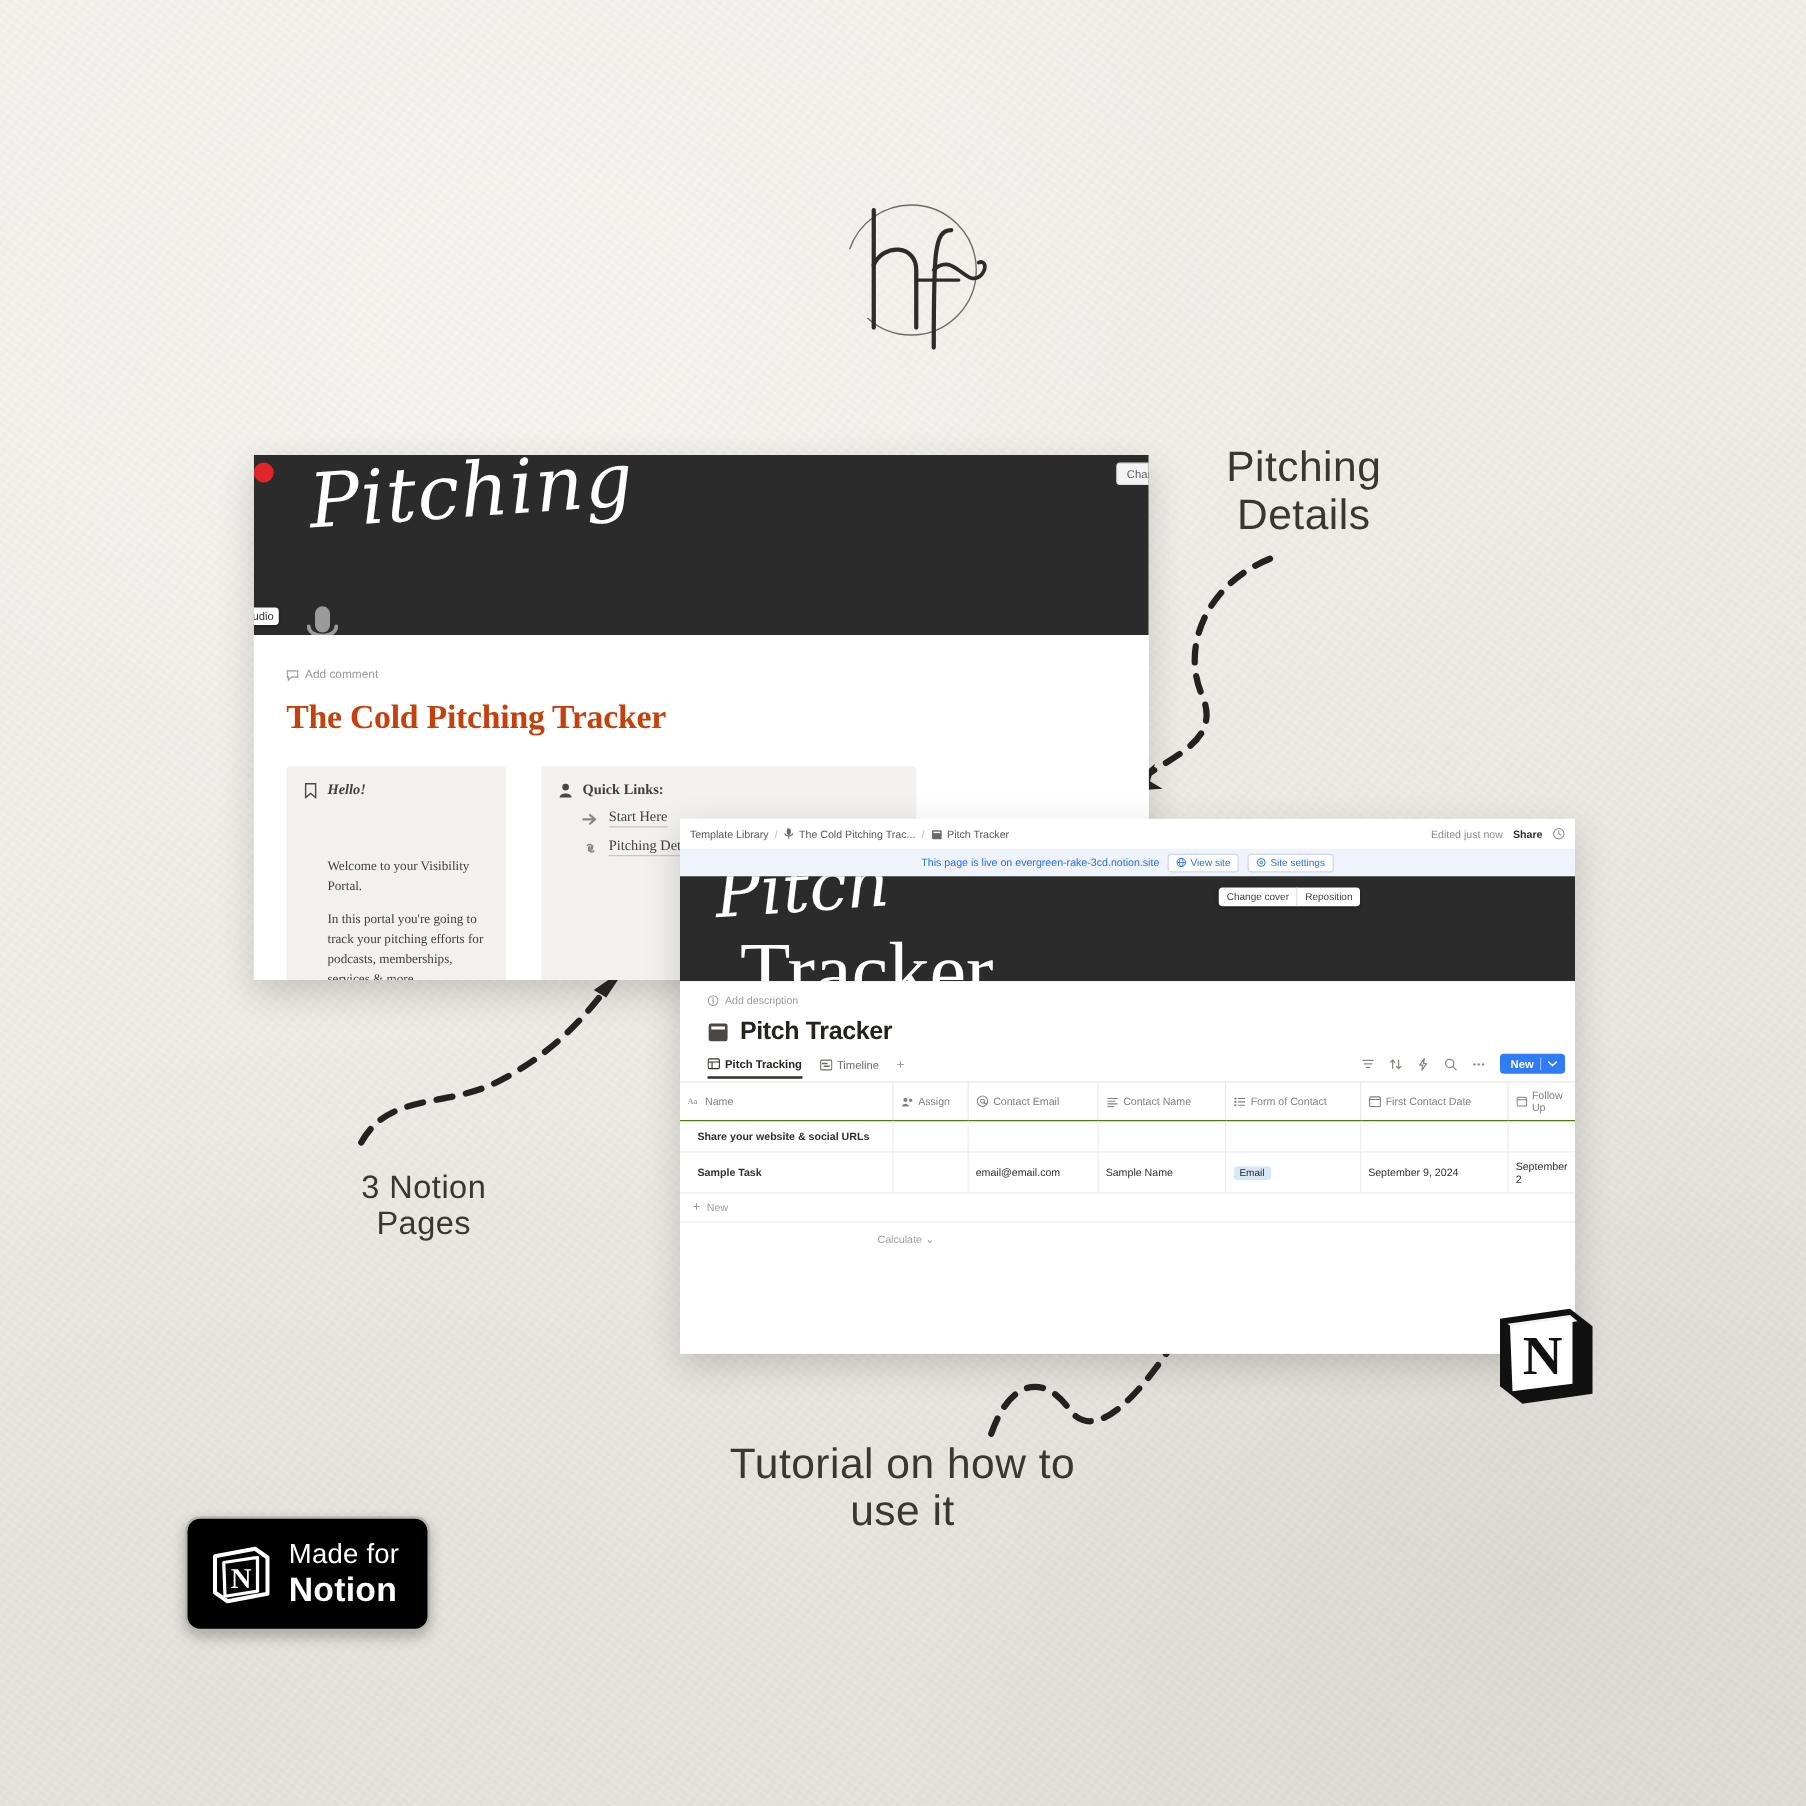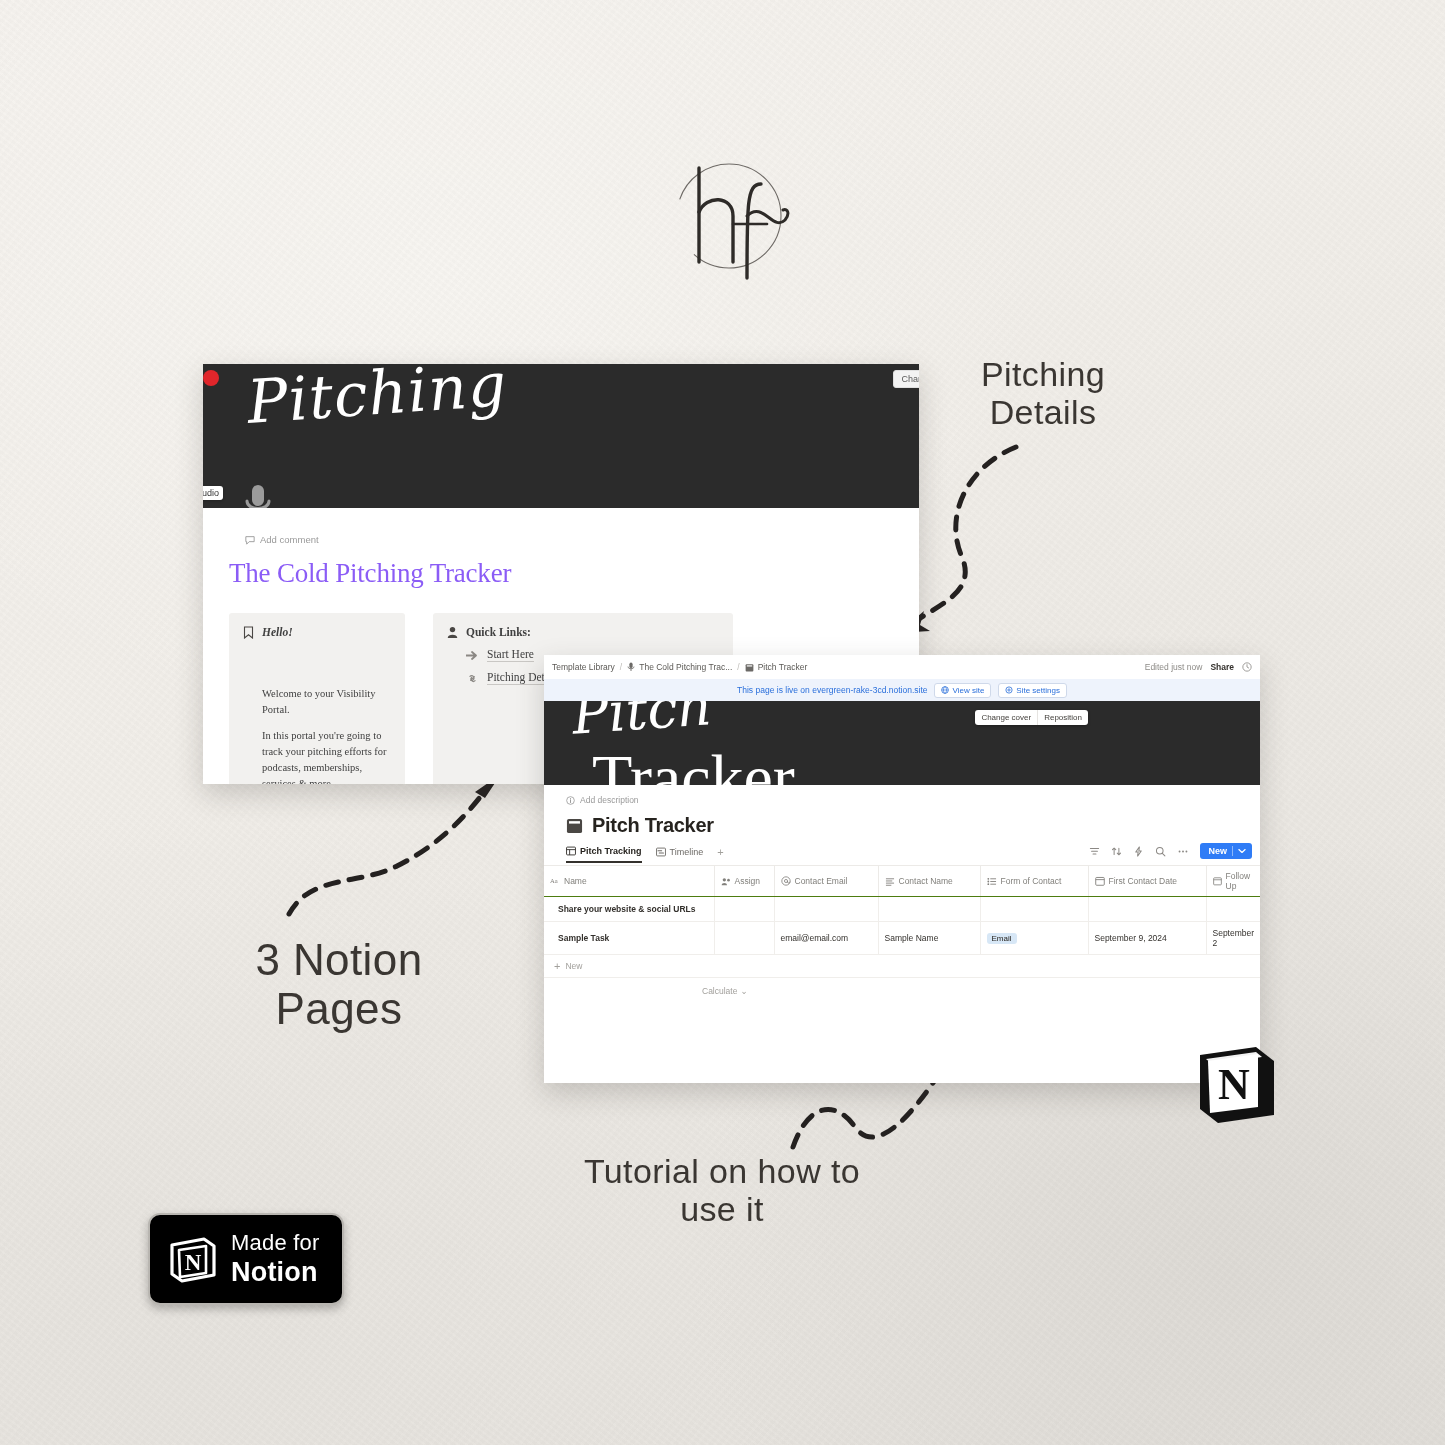--- a/index.html
+++ b/index.html
@@ -27,21 +27,21 @@
 
   
   #logo{position:absolute;left:651px;top:150px;width:156px;height:132px;}
   
   .anno{
     position:absolute;color:#3a3632;font-weight:400;
     font-family:"Liberation Sans", sans-serif;
     letter-spacing:.4px;line-height:1.12;text-align:center;
   }
   #anno-pitching{left:944px;top:355px;width:198px;font-size:34px;}
-  #anno-pages{left:232px;top:935px;width:214px;font-size:44px;}
+  #anno-pages{left:232px;top:935px;width:214px;font-size:26px;}
   #anno-tutorial{left:546px;top:1152px;width:352px;font-size:34px;}
   .arrow{position:absolute;pointer-events:none;}
 
   
   .win{position:absolute;background:#fff;box-shadow:0 10px 26px rgba(60,55,50,.22);}
 
   
   #win1{left:203px;top:364px;width:716px;height:420px;overflow:hidden;}
   #win1 .cover{position:absolute;left:0;top:0;width:716px;height:144px;background:#2b2b2b;overflow:hidden;}
   #win1 .cover .script{
@@ -59,21 +59,21 @@
     border-radius:3px;font-size:9px;color:#5a5a5a;padding:3px 7px;
   }
   #win1 .audio-chip{
     position:absolute;left:-5px;top:122px;background:#fff;border-radius:3px;
     font-size:9px;color:#333;padding:2px 4px;box-shadow:0 1px 3px rgba(0,0,0,.25);
   }
   #win1 .mic{position:absolute;left:38px;top:119px;width:34px;height:42px;}
   #win1 .body{position:absolute;left:0;top:144px;width:716px;height:276px;background:#fff;}
   .addcomment{display:flex;align-items:center;gap:5px;font-size:9.5px;color:#9a9a9a;}
   #win1 .pagetitle{
-    font-family:"Liberation Serif", serif;font-weight:400;font-size:27px;color:#8b5cf6;
+    font-family:"Liberation Serif", serif;font-weight:700;font-size:27px;color:#c2410c;
     letter-spacing:-.2px;
   }
   .callout{
     background:#f2f1ef;border-radius:3px;padding:13px 14px 16px 14px;
     font-family:"Liberation Serif", serif;color:#404040;
   }
   .callout .ctitle{font-size:11.5px;font-weight:700;font-style:italic;}
   .callout p{margin:9px 0 0 0;font-size:10.5px;line-height:1.55;}
   .callout .crow{display:flex;gap:8px;align-items:flex-start;}
   .ql-title{font-size:11.5px;font-weight:700;}
@@ -208,21 +208,21 @@
   </div>
 
   <svg class="mic" viewBox="0 0 34 42">
     <rect x="11" y="2" width="12" height="21" rx="6" fill="#9b9b9b"></rect>
     <path d="M6 18 C6 28, 28 28, 28 18" stroke="#9b9b9b" stroke-width="3" fill="none" stroke-linecap="round"></path>
     <path d="M17 27 L17 36" stroke="#9b9b9b" stroke-width="3" stroke-linecap="round"></path>
     <path d="M8 38 L26 38" stroke="#9b9b9b" stroke-width="3" stroke-linecap="round"></path>
   </svg>
 
   <div class="body">
-    <div class="addcomment" style="padding:26px 0 0 42px;">
+    <div class="addcomment" style="padding:26px 0 0 26px;">
       <svg width="10" height="10" viewBox="0 0 12 12">
         <path d="M1 2 h10 v6 h-6 l-3 3 v-3 h-1 z" fill="none" stroke="#9a9a9a" stroke-width="1.1"></path>
       </svg>
       <span>Add comment</span>
     </div>
 
     <div class="pagetitle" style="padding:13px 0 0 26px;">The Cold Pitching Tracker</div>
 
     <div style="display:flex;gap:28px;padding:24px 26px 0 26px;">
 

